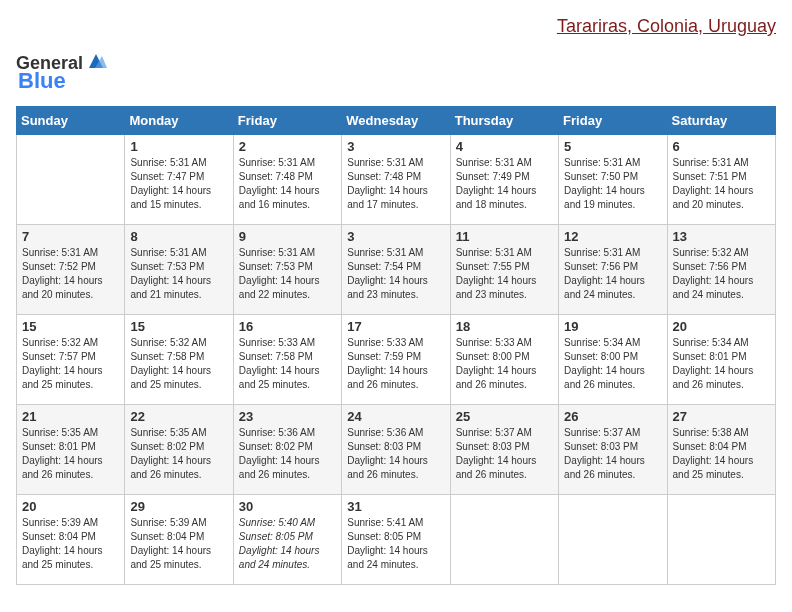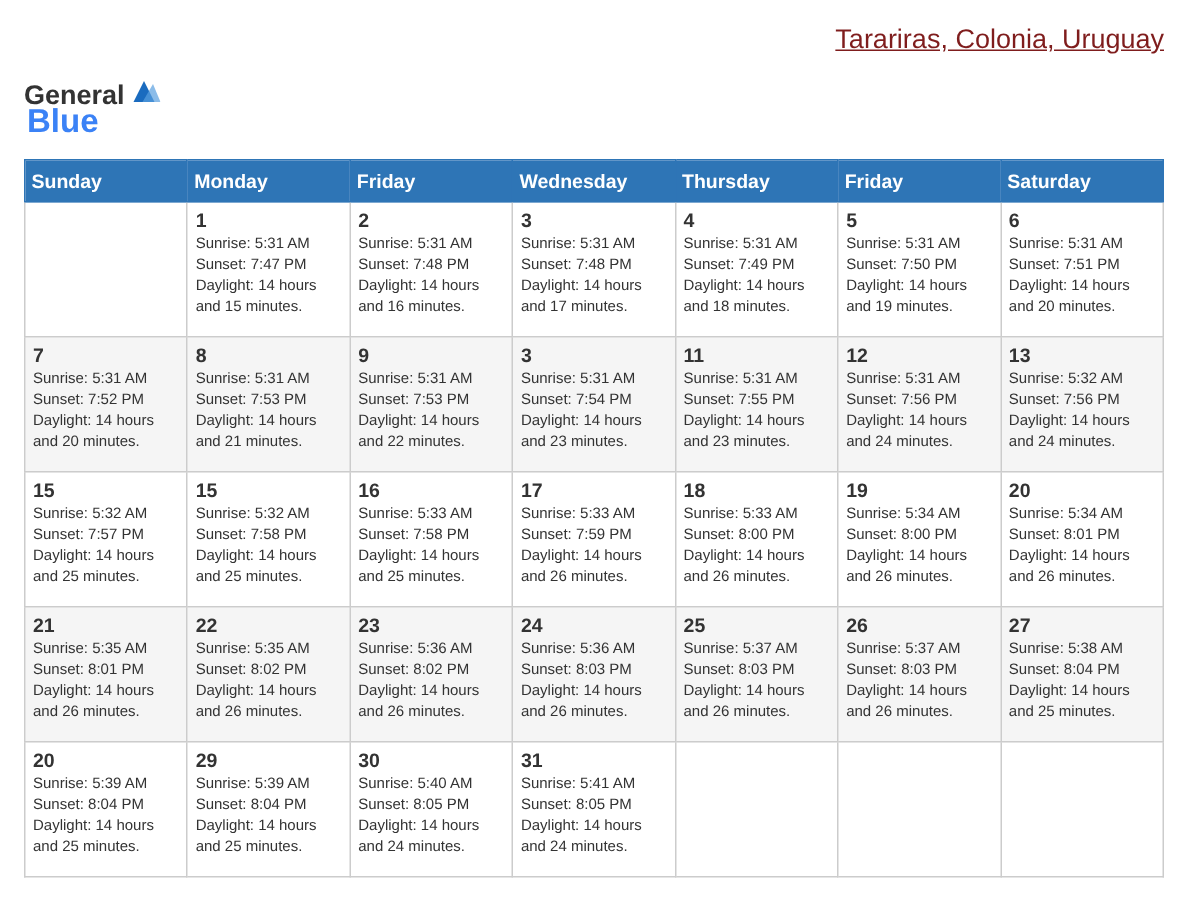--- a/index.html
+++ b/index.html
@@ -327,21 +327,21 @@
         </td>
         <td>
           <span class="day-number">29</span>
           <div class="day-info" style="white-space: pre-line;">Sunrise: 5:39 AM
 Sunset: 8:04 PM
 Daylight: 14 hours
 and 25 minutes.</div>
         </td>
         <td>
           <span class="day-number">30</span>
-          <div class="day-info" style="white-space: pre-line;">Sunrise: 5:40 AM
+          <div class="day-info" style="white-space: pre-line; font-style: italic;">Sunrise: 5:40 AM
 Sunset: 8:05 PM
 Daylight: 14 hours
 and 24 minutes.</div>
         </td>
         <td>
           <span class="day-number">31</span>
           <div class="day-info" style="white-space: pre-line;">Sunrise: 5:41 AM
 Sunset: 8:05 PM
 Daylight: 14 hours
 and 24 minutes.</div>

